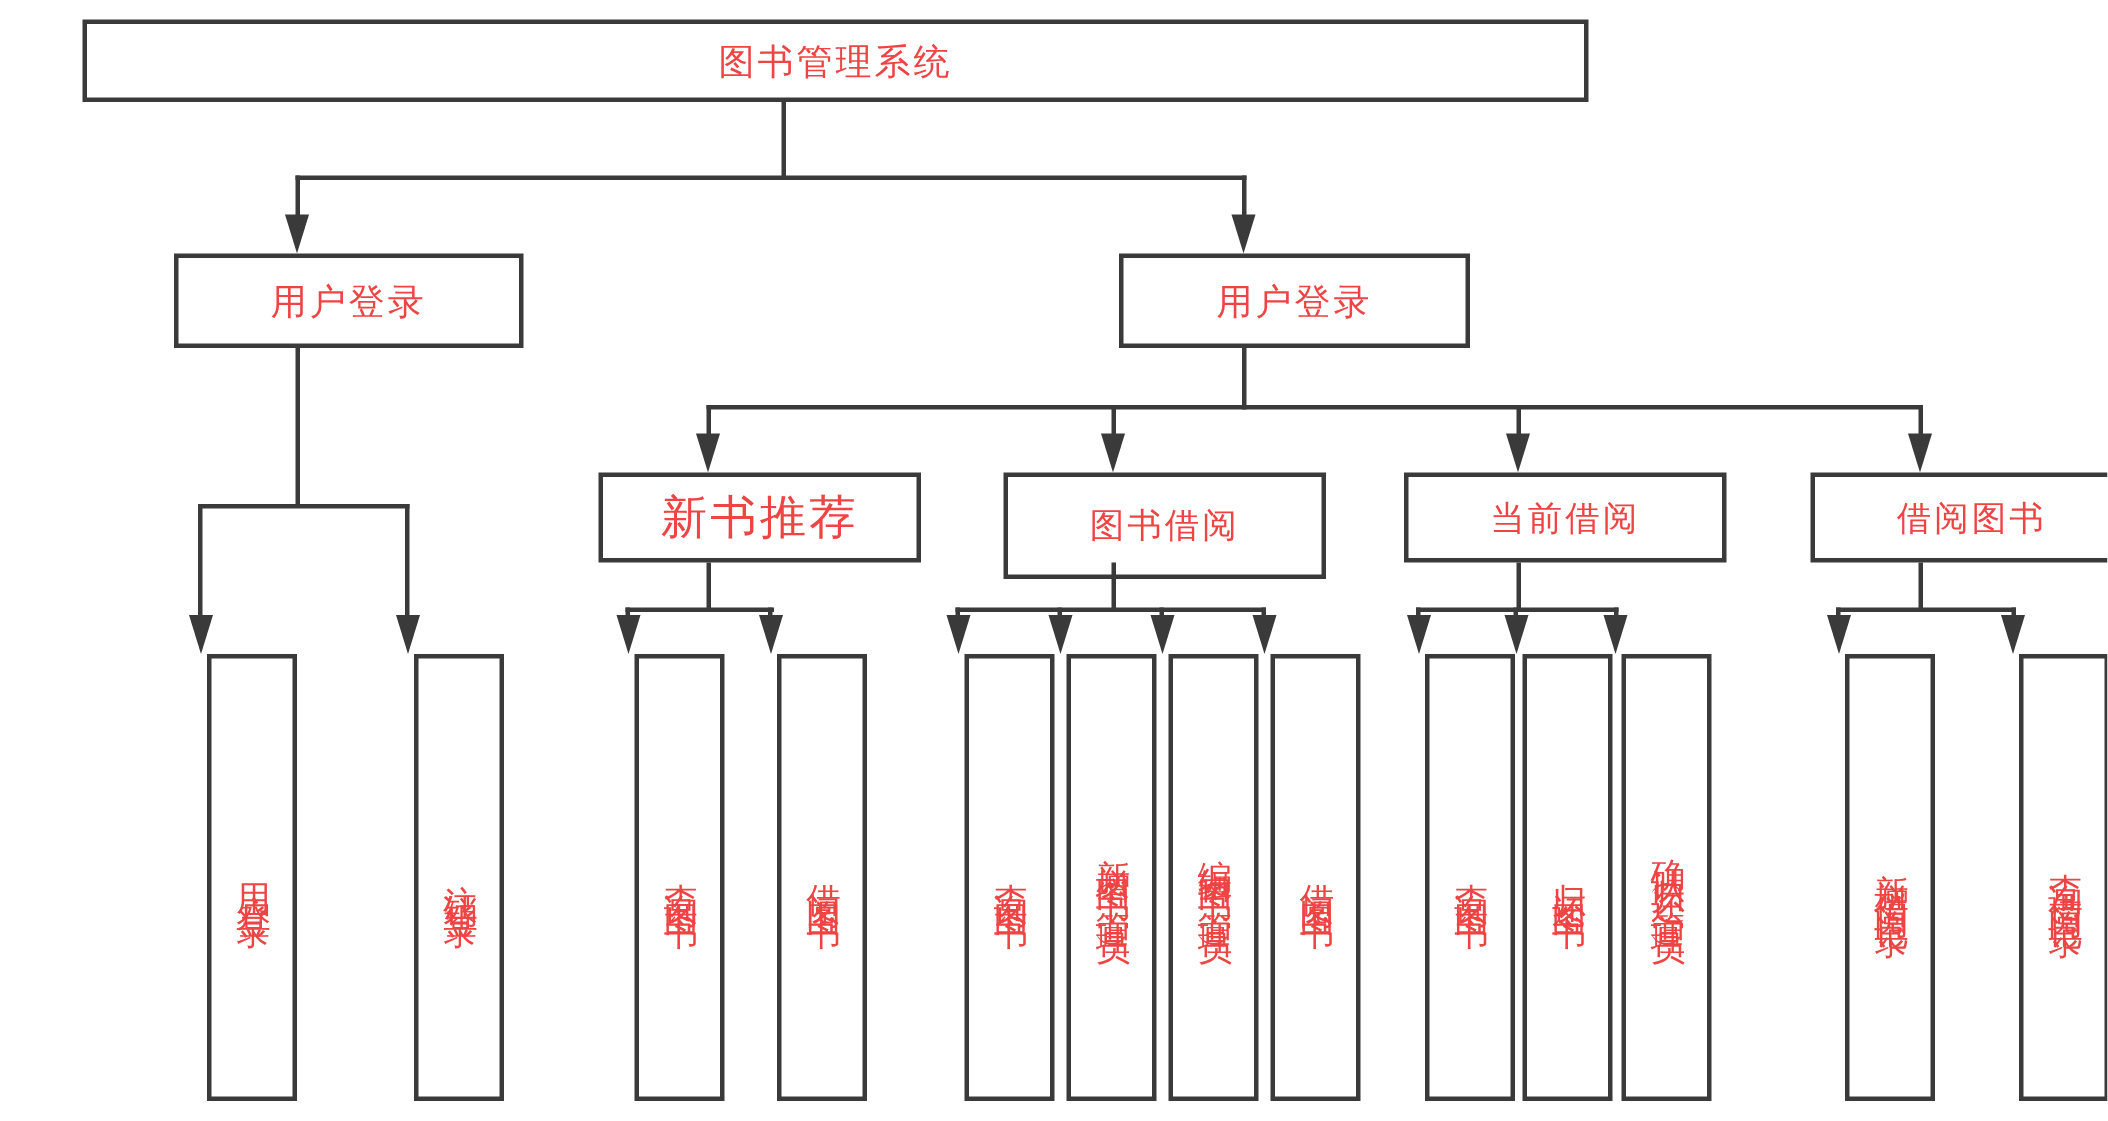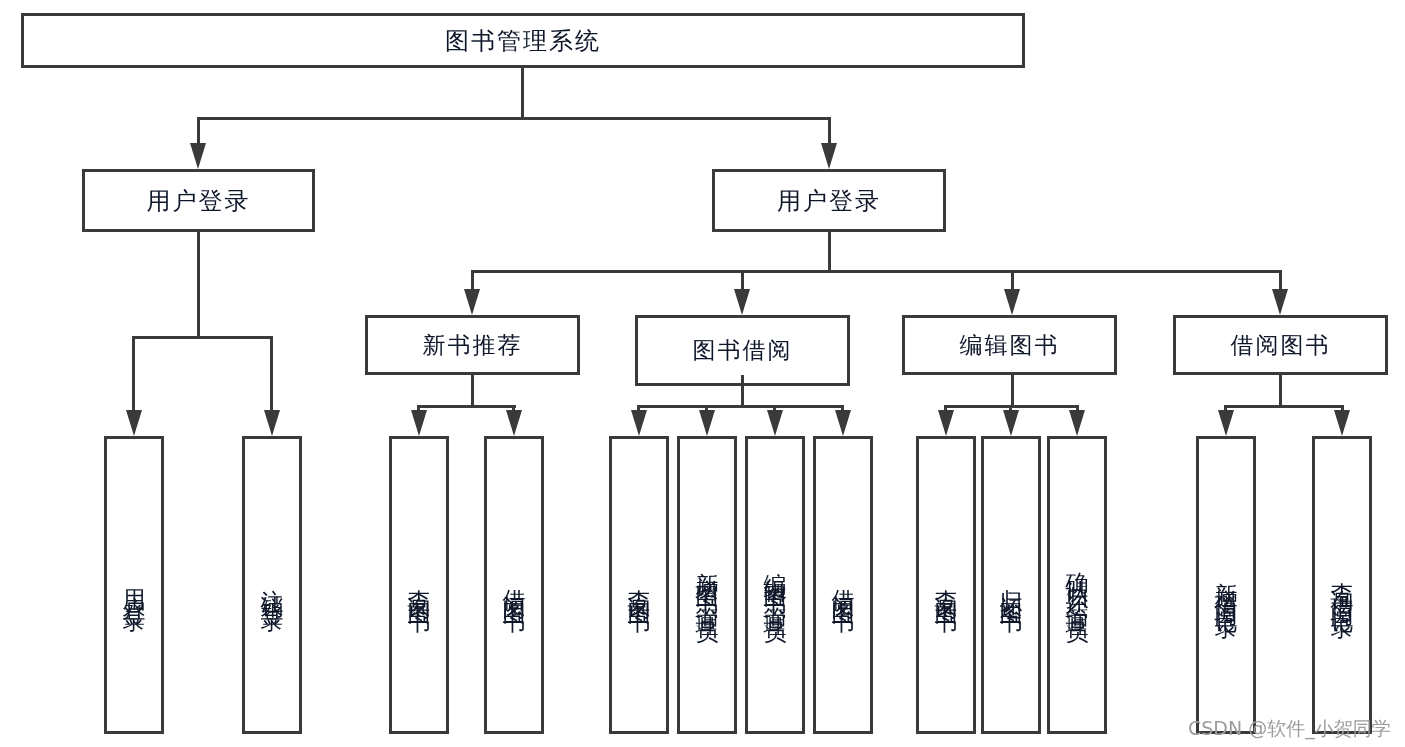--- a/index.html
+++ b/index.html
@@ -12,21 +12,22 @@
     overflow: hidden;
   }
   .node {
     position: absolute;
     box-sizing: border-box;
     border: 3px solid #3a3a3a;
     background: #ffffff;
     display: flex;
     align-items: center;
     justify-content: center;
-    color: #0f172a;
+    color: #ef4444;
+    margin-left: 34px;
   }
   .node.h span { letter-spacing: 2px; white-space: nowrap; }
   .node.v span {
     writing-mode: vertical-rl;
     text-orientation: mixed;
     letter-spacing: 7px;
     line-height: 1;
   }
   .line { position: absolute; background: #3a3a3a; }
   .arrow {
@@ -78,28 +79,28 @@
   <div class="line" style="left:471px;top:270px;width:811px;height:3px"></div>
   <div class="line" style="left:471px;top:270px;width:3px;height:24px"></div>
   <div class="arrow" style="left:464px;top:289px"></div>
   <div class="line" style="left:741px;top:270px;width:3px;height:24px"></div>
   <div class="arrow" style="left:734px;top:289px"></div>
   <div class="line" style="left:1011px;top:270px;width:3px;height:24px"></div>
   <div class="arrow" style="left:1004px;top:289px"></div>
   <div class="line" style="left:1279px;top:270px;width:3px;height:24px"></div>
   <div class="arrow" style="left:1272px;top:289px"></div>
 
-  <div class="node h" style="left:365px;top:315px;width:215px;height:60px;font-size:23px">
+  <div class="node h" style="left:365px;top:315px;width:215px;height:60px;font-size:31px">
     <span>新书推荐</span>
   </div>
   <div class="node h" style="left:635px;top:315px;width:215px;height:71px;font-size:23px">
     <span>图书借阅</span>
   </div>
   <div class="node h" style="left:902px;top:315px;width:215px;height:60px;font-size:23px">
-    <span>编辑图书</span>
+    <span>当前借阅</span>
   </div>
   <div class="node h" style="left:1173px;top:315px;width:215px;height:60px;font-size:23px">
     <span>借阅图书</span>
   </div>
 
   <div class="line" style="left:471px;top:375px;width:3px;height:33px"></div>
   <div class="line" style="left:417px;top:405px;width:99px;height:3px"></div>
   <div class="line" style="left:417px;top:405px;width:3px;height:9px"></div>
   <div class="arrow" style="left:411px;top:410px"></div>
   <div class="line" style="left:512px;top:405px;width:3px;height:9px"></div>
@@ -165,15 +166,14 @@
   <div class="node v" style="left:1047px;top:436px;width:60px;height:298px;font-size:23px">
     <span>确认归还（管理员）</span>
   </div>
   <div class="node v" style="left:1196px;top:436px;width:60px;height:298px;font-size:23px">
     <span>新增借阅记录</span>
   </div>
   <div class="node v" style="left:1312px;top:436px;width:60px;height:298px;font-size:23px">
     <span>查询借阅记录</span>
   </div>
 
-  <div class="watermark" style="left:1188px;top:716px">CSDN @软件_小贺同学</div>
 
 </div>
 
 </body></html>

